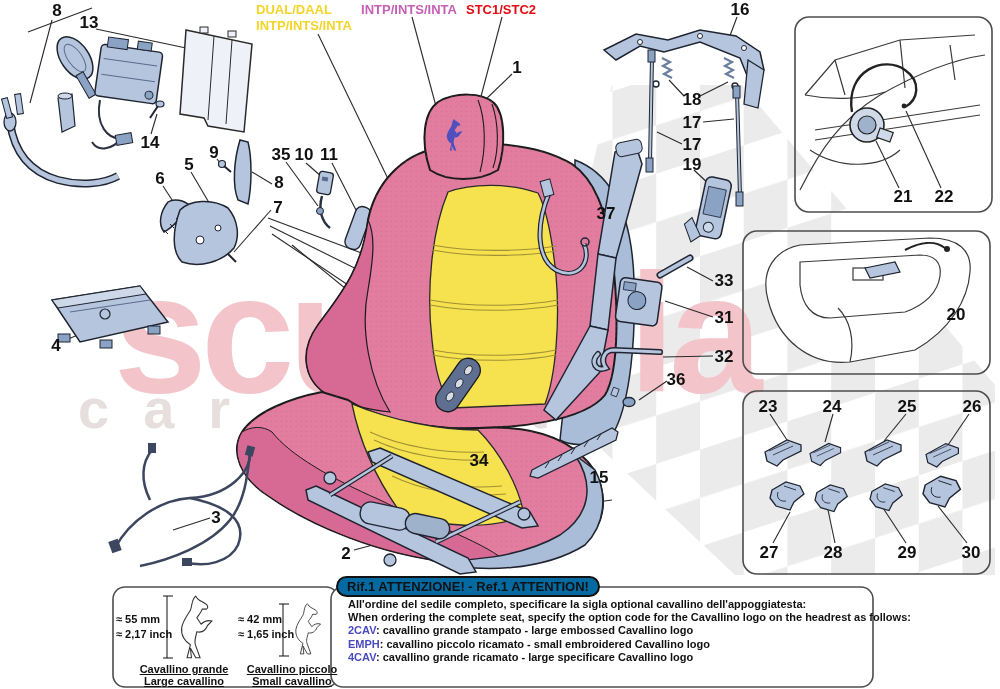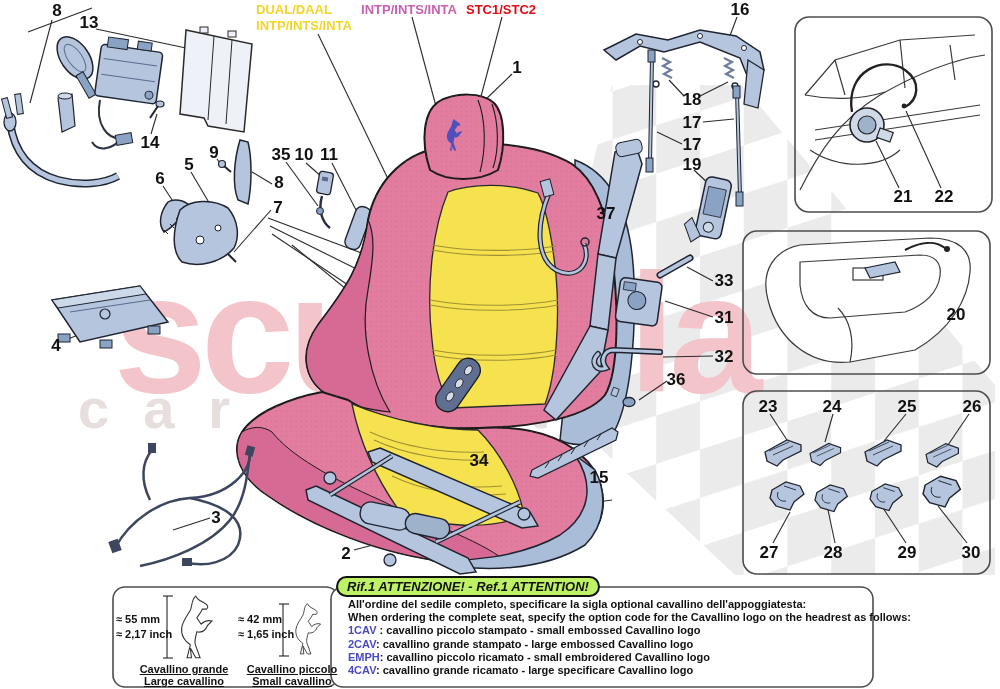--- a/index.html
+++ b/index.html
@@ -430,25 +430,24 @@
       <div class="callout" style="left: 971px; top: 552px;">30</div>
       <div class="callout" style="left: 724px; top: 317px;">31</div>
       <div class="callout" style="left: 724px; top: 356px;">32</div>
       <div class="callout" style="left: 724px; top: 280px;">33</div>
       <div class="callout" style="left: 479px; top: 460px;">34</div>
       <div class="callout" style="left: 281px; top: 154px;">35</div>
       <div class="callout" style="left: 676px; top: 379px;">36</div>
       <div class="callout" style="left: 606px; top: 213px;">37</div>
     </div>
 
-<div id="badge" style="background: #bef264; font-style: italic;">Rif.1 ATTENZIONE! - Ref.1 ATTENTION!</div>
+<div id="badge" style="background: #0369a1;">Rif.1 ATTENZIONE! - Ref.1 ATTENTION!</div>
 <div id="note-lines">
       <div class="note-line"><span>All'ordine del sedile completo, specificare la sigla optional cavallino dell'appoggiatesta:</span></div>
       <div class="note-line"><span>When ordering the complete seat, specify the option code for the Cavallino logo on the headrest as follows:</span></div>
-      <div class="note-line"><span class="code" style="color: rgb(74, 74, 192);">1CAV</span><span> : cavallino piccolo stampato - small embossed Cavallino logo</span></div>
       <div class="note-line"><span class="code" style="color: rgb(74, 74, 192);">2CAV</span><span>: cavallino grande stampato - large embossed Cavallino logo</span></div>
       <div class="note-line"><span class="code" style="color: rgb(74, 74, 192);">EMPH</span><span>: cavallino piccolo ricamato - small embroidered Cavallino logo</span></div>
       <div class="note-line"><span class="code" style="color: rgb(74, 74, 192);">4CAV</span><span>: cavallino grande ricamato - large specificare Cavallino logo</span></div>
     </div>
 
 <div class="legend-text" style="left:116px;top:613px;">≈ 55 mm</div>
 <div class="legend-text" style="left:116px;top:628px;">≈ 2,17 inch</div>
 <div class="legend-text" style="left:238px;top:613px;">≈ 42 mm</div>
 <div class="legend-text" style="left:238px;top:628px;">≈ 1,65 inch</div>
 <div class="legend-caption" style="left:184px;top:663px;">Cavallino grande</div>

